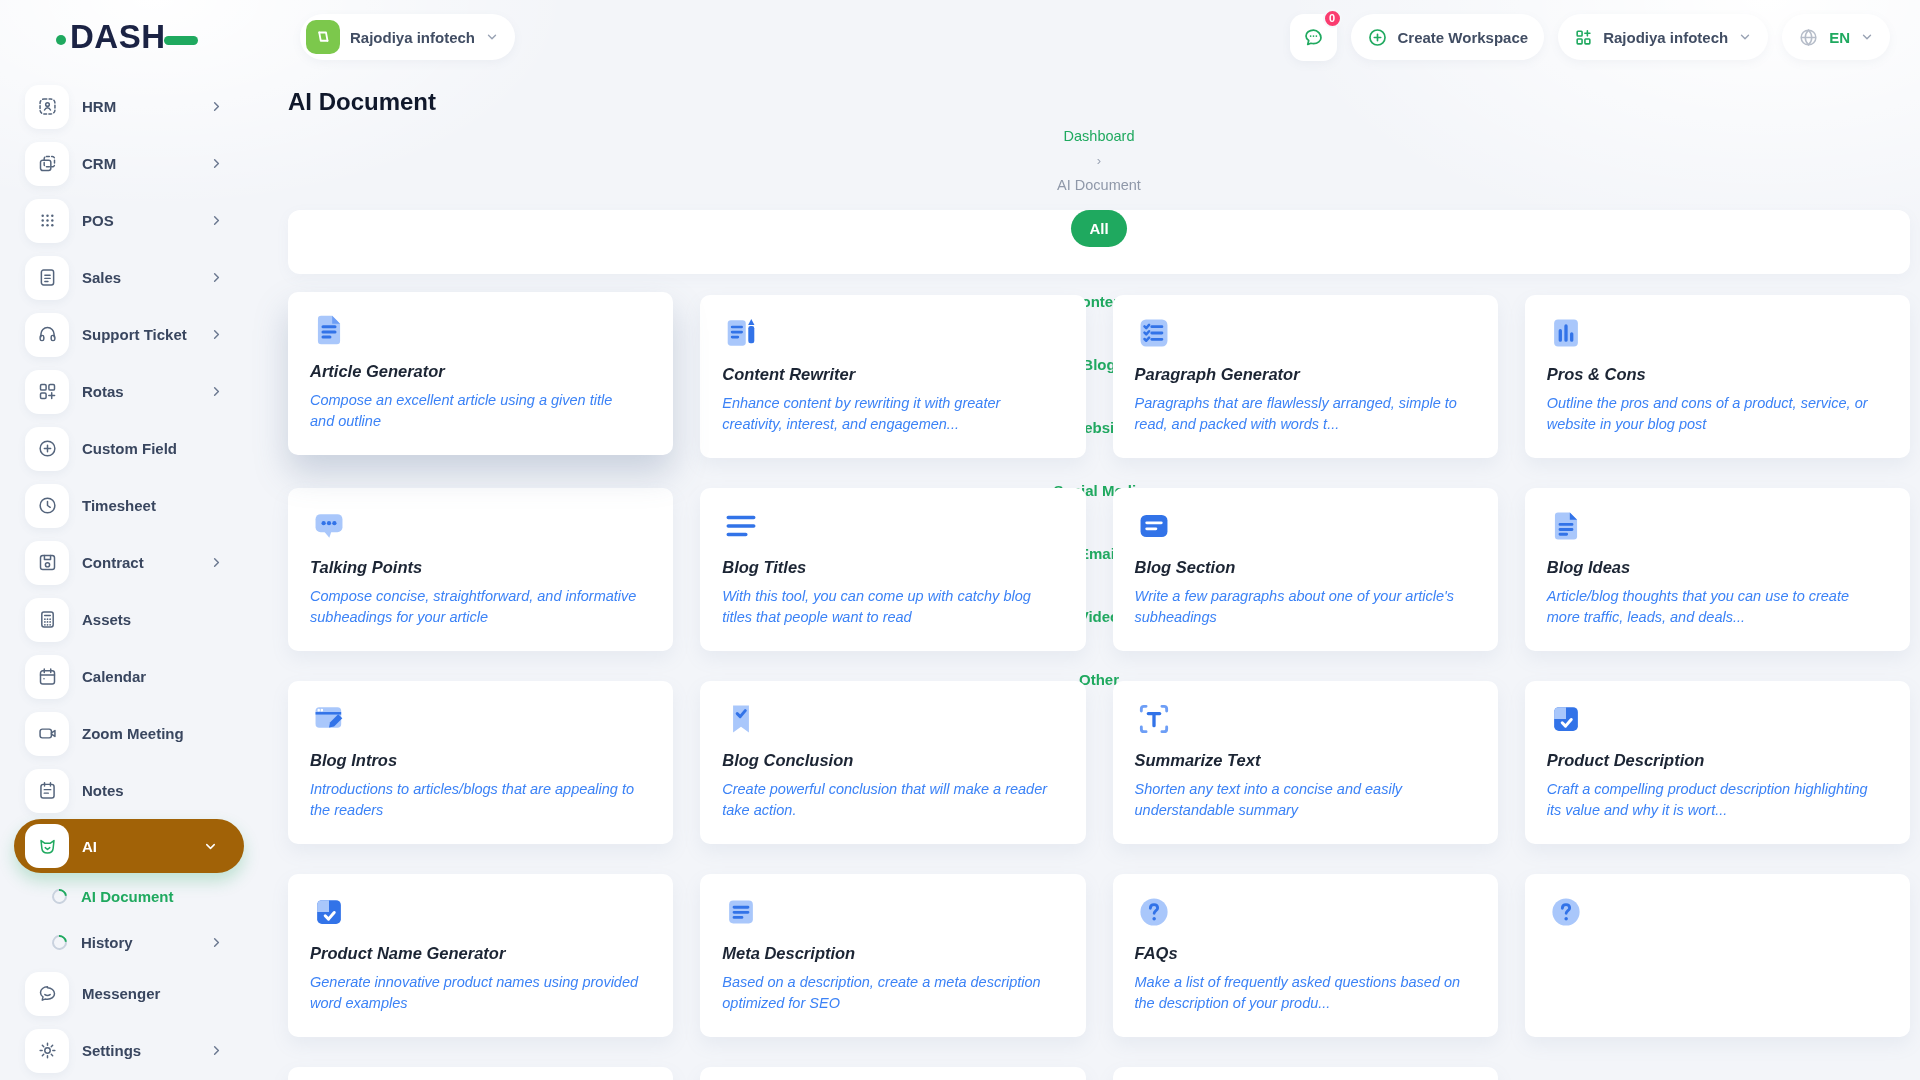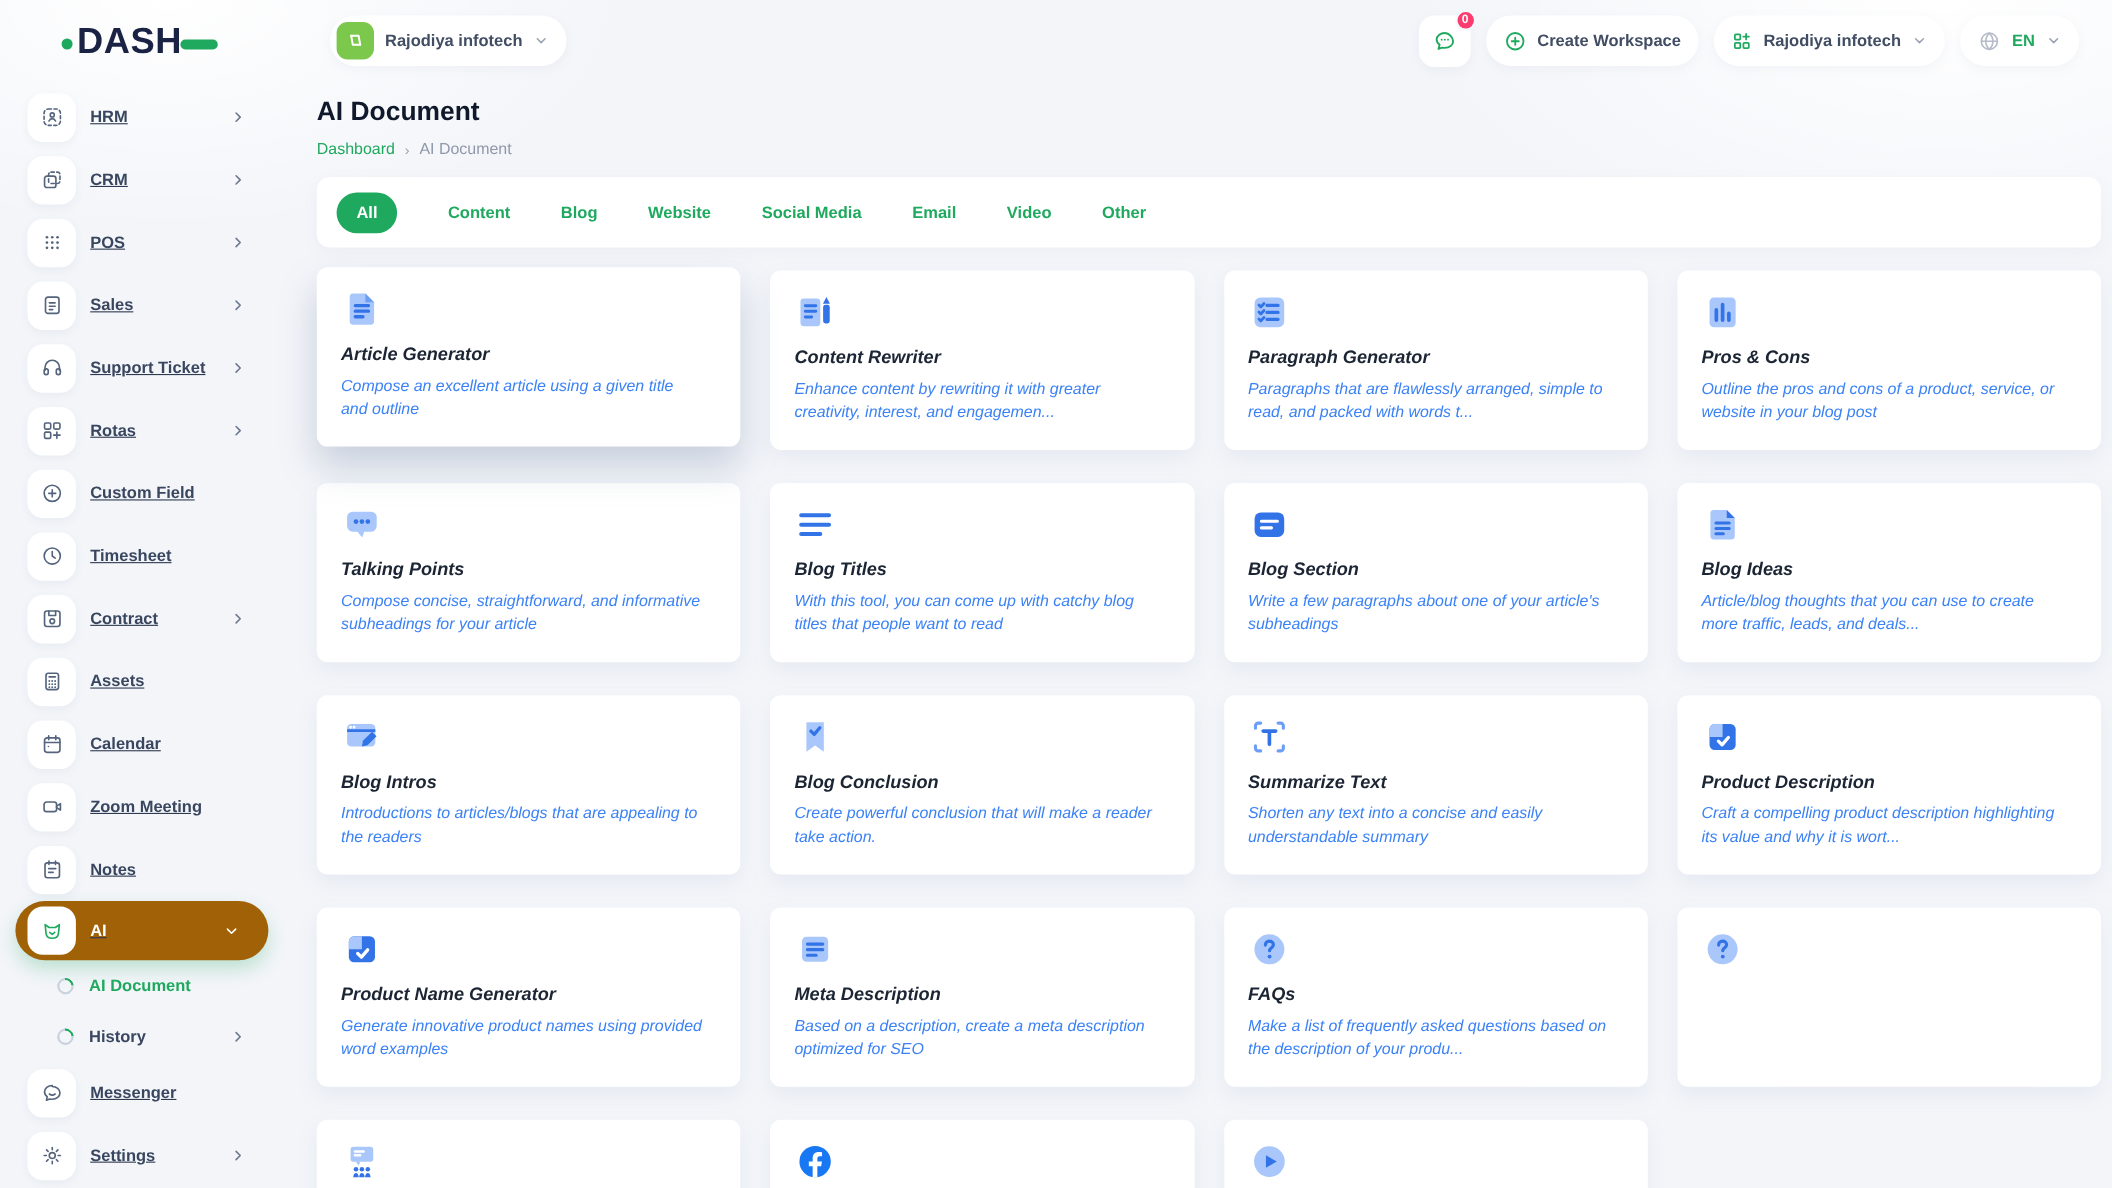--- a/index.html
+++ b/index.html
@@ -36,47 +36,47 @@
     position:absolute; top:-5px; right:-5px; min-width:19px; height:19px; padding:0 4px;
     background:#fa3c6f; color:#fff; border-radius:10px; font-size:11px; font-weight:700;
     display:grid; place-items:center; border:2px solid #f6f8fb;
   }
   .grn { color:#1fa95f; }
   .gry { color:#98a2b3; }
   svg.i { display:block; }
   
   .layout { display:flex; height:1016px; }
   .sidebar { width:250px; flex:none; padding:14px 0 0 14px; }
-  .s-item { display:flex; align-items:center; gap:13px; height:57px; padding-left:11px; cursor:pointer;text-decoration:underline; }
+  .s-item { display:flex; align-items:center; gap:13px; height:57px; padding-left:11px; cursor:pointer; }
   .s-icon {
     width:44px; height:44px; flex:none; border-radius:14px; background:#fff; color:#54647c;
     display:grid; place-items:center; box-shadow:0 3px 8px rgba(90,110,140,.07);
   }
   .s-label { flex:1; font-size:15px; font-weight:600; color:#39465f; }
   .s-chev { width:15px; margin-right:26px; color:#6b7890; }
   .s-item.active {
     background:#a16207; border-radius:28px; margin-right:6px; height:54px;
     box-shadow:0 8px 16px rgba(31,169,95,.25);
   }
   .s-item.active .s-icon { background:#fff; color:#1fa95f; box-shadow:none; }
   .s-item.active .s-label, .s-item.active .s-chev { color:#fff; }
   .s-sub { display:flex; align-items:center; gap:14px; height:46px; padding-left:38px; cursor:pointer; }
   .s-sub .s-label { font-size:15px; }
   .s-sub.active .s-label { color:#1fa95f; font-weight:700; }
   .s-sub .ring { width:15px; height:15px; border-radius:50%; border:2px solid #c9d2de; border-top-color:#1fa95f; transform:rotate(40deg); }
   
   .main { flex:1; padding:0 10px 0 38px; }
   .page-title { margin-top:24px; font-size:24px; font-weight:700; color:#10182b; }
-  .breadcrumb { display:flex; align-items:center; gap:9px; margin:12px 0 17px; font-size:14.5px; }
+  .breadcrumb { display:flex; align-items:center; gap:9px; margin:12px 0 17px; font-size:14.5px;flex-direction:column; }
   .bc-link { color:#1fa95f; cursor:pointer; }
   .bc-sep { color:#9aa3b4; font-size:13px; }
   .bc-current { color:#8f98a9; }
   .tabbar {
     background:#fff; border-radius:12px; height:64px; display:flex; align-items:center;
-    padding:0 18px; gap:46px; box-shadow:0 4px 14px rgba(120,140,170,.06);
+    padding:0 18px; gap:46px; box-shadow:0 4px 14px rgba(120,140,170,.06);flex-direction:column;
   }
   .tab { color:#1fa95f; font-size:15px; font-weight:600; cursor:pointer; }
   .tab.active { background:#1fa95f; color:#fff; padding:10px 18px; border-radius:20px; }
   .grid {
     margin-top:21px; display:grid; grid-template-columns:repeat(4,1fr);
     gap:30px 27px; grid-auto-rows:163px;
   }
   .card {
     background:#fff; border-radius:10px; padding:19px 22px; cursor:pointer;
     box-shadow:0 8px 18px rgba(125,145,175,.10);

